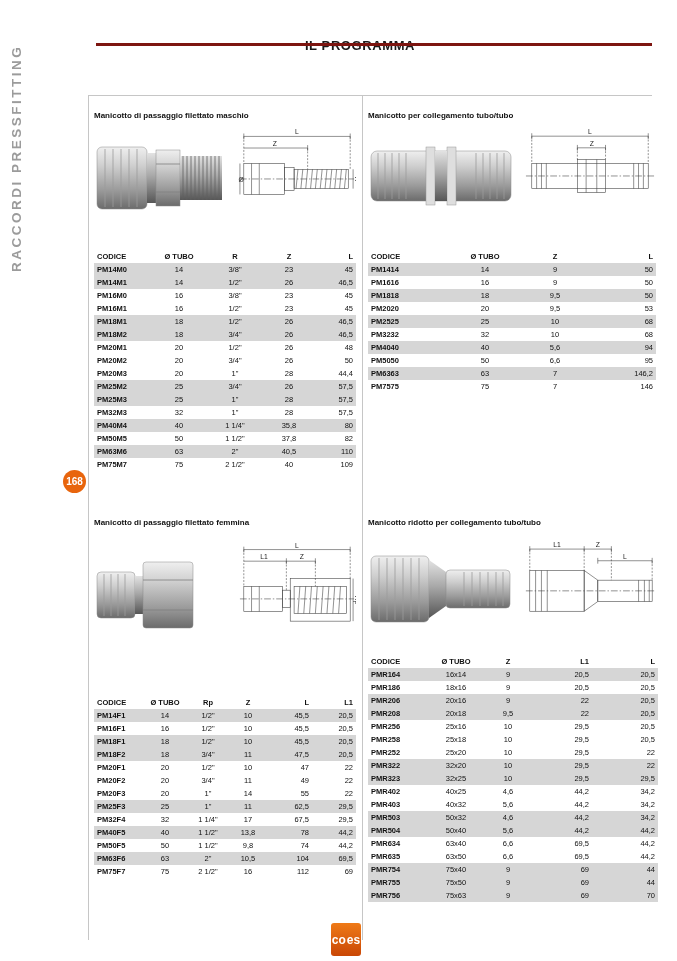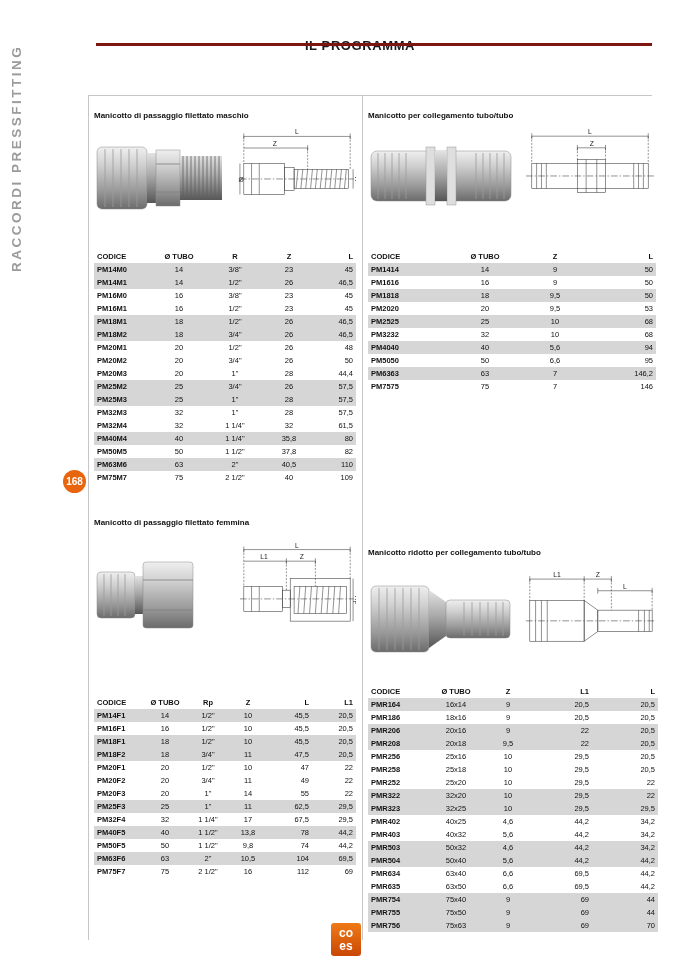--- a/index.html
+++ b/index.html
@@ -17,21 +17,21 @@
     white-space:nowrap;font-size:13.5px;font-weight:bold;letter-spacing:2.5px;color:#9b9b9b;}
 
   .page-num{position:absolute;left:20px;top:470px;width:23px;height:23px;border-radius:50%;
     background:#e8650d;color:#fff;font-size:10px;font-weight:bold;
     display:flex;align-items:center;justify-content:center;margin-left:43px;}
 
   .section{position:absolute;}
   #s1{left:94px;top:111px;width:262px;height:380px;}
   #s2{left:368px;top:111px;width:288px;height:300px;}
   #s3{left:94px;top:518px;width:262px;height:385px;}
-  #s4{left:368px;top:548px;width:290px;height:390px;}
+  #s4{left:368px;top:518px;width:290px;height:390px;}
 
   .sec-title{font-size:8px;font-weight:bold;color:#111;}
   .figures{position:absolute;left:0;display:flex;justify-content:space-between;align-items:flex-start;}
   #s1 .figures{top:16px;width:262px;}
   #s2 .figures{top:16px;width:288px;}
   #s3 .figures{top:22px;width:262px;}
   #s4 .figures{top:22px;width:290px;}
 
   .spec-table{position:absolute;left:0;width:100%;border-collapse:collapse;table-layout:fixed;}
   #s1 .spec-table{top:139px;}
@@ -56,21 +56,21 @@
   #s4 th:nth-child(1){width:58px}#s4 th:nth-child(2){width:60px}#s4 th:nth-child(3){width:44px}
   #s4 th:nth-child(4){width:62px}#s4 th:nth-child(5){width:66px}
   #s3 th:nth-child(5),#s3 td:nth-child(5){text-align:right;}
   #s4 th:nth-child(4),#s4 td:nth-child(4){text-align:right;}
 
   svg text{font-family:"Liberation Sans",sans-serif;font-size:7px;fill:#222;}
   .drawing .dims{stroke:#444;stroke-width:.6;fill:none;}
 
   .logo{position:absolute;left:331px;top:923px;width:30px;height:33px;border-radius:3px;
     background:linear-gradient(#ef7a16,#c94706);color:#fff;font-weight:bold;font-size:12px;line-height:1;
-    display:flex;flex-direction:column;align-items:center;justify-content:center;gap:1px;}
+    display:flex;flex-direction:row;align-items:center;justify-content:center;gap:1px;}
 </style>
 </head>
 <body>
 
 <div class="page">
 
   <svg width="0" height="0" style="position:absolute">
     <defs>
       <linearGradient id="met1" x1="0" y1="0" x2="0" y2="1">
         <stop offset="0" stop-color="#efefef"></stop>
@@ -222,27 +222,20 @@
             <td>1"</td>
             <td>28</td>
             <td>57,5</td>
           </tr>
           <tr>
             <td>PM32M3</td>
             <td>32</td>
             <td>1"</td>
             <td>28</td>
             <td>57,5</td>
-          </tr>
-          <tr>
-            <td>PM32M4</td>
-            <td>32</td>
-            <td>1 1/4"</td>
-            <td>32</td>
-            <td>61,5</td>
           </tr>
           <tr class="shaded">
             <td>PM40M4</td>
             <td>40</td>
             <td>1 1/4"</td>
             <td>35,8</td>
             <td>80</td>
           </tr>
           <tr>
             <td>PM50M5</td>

